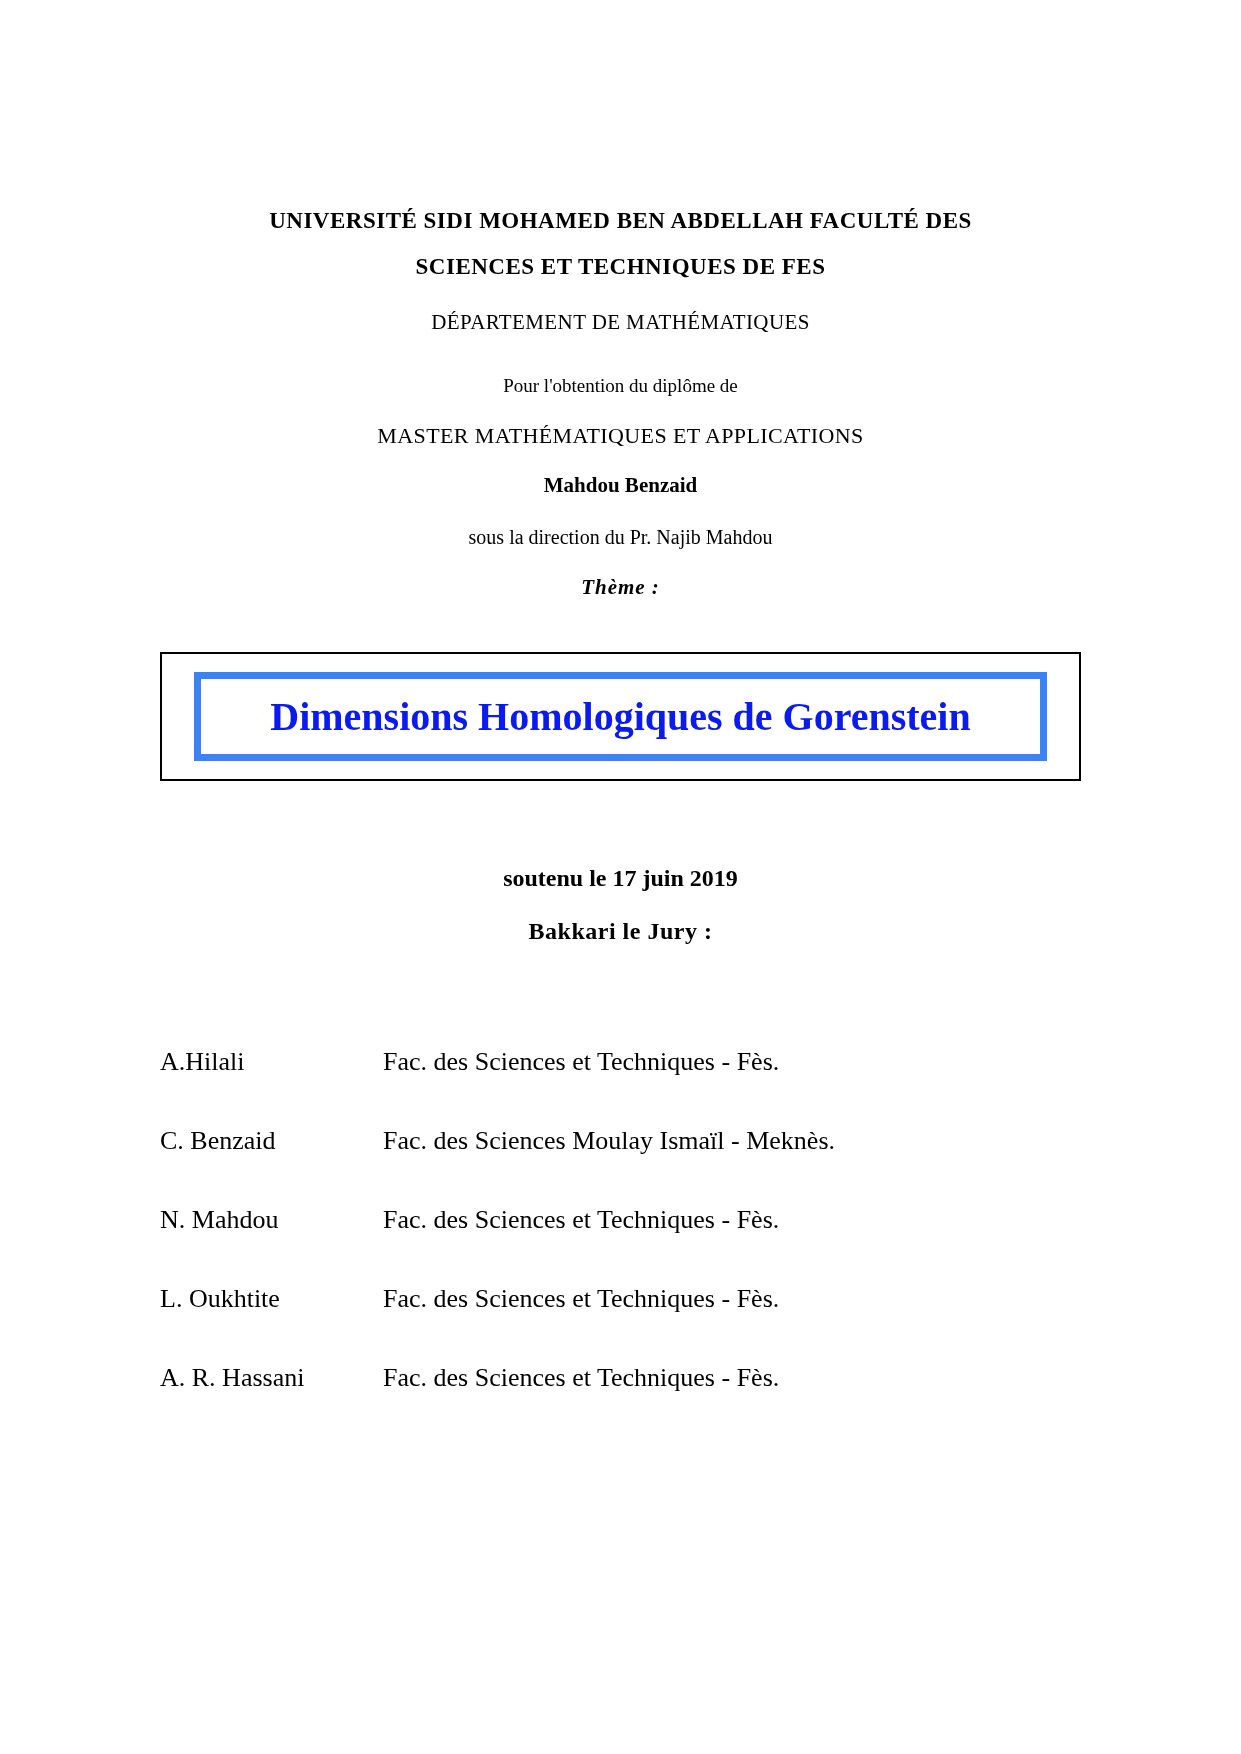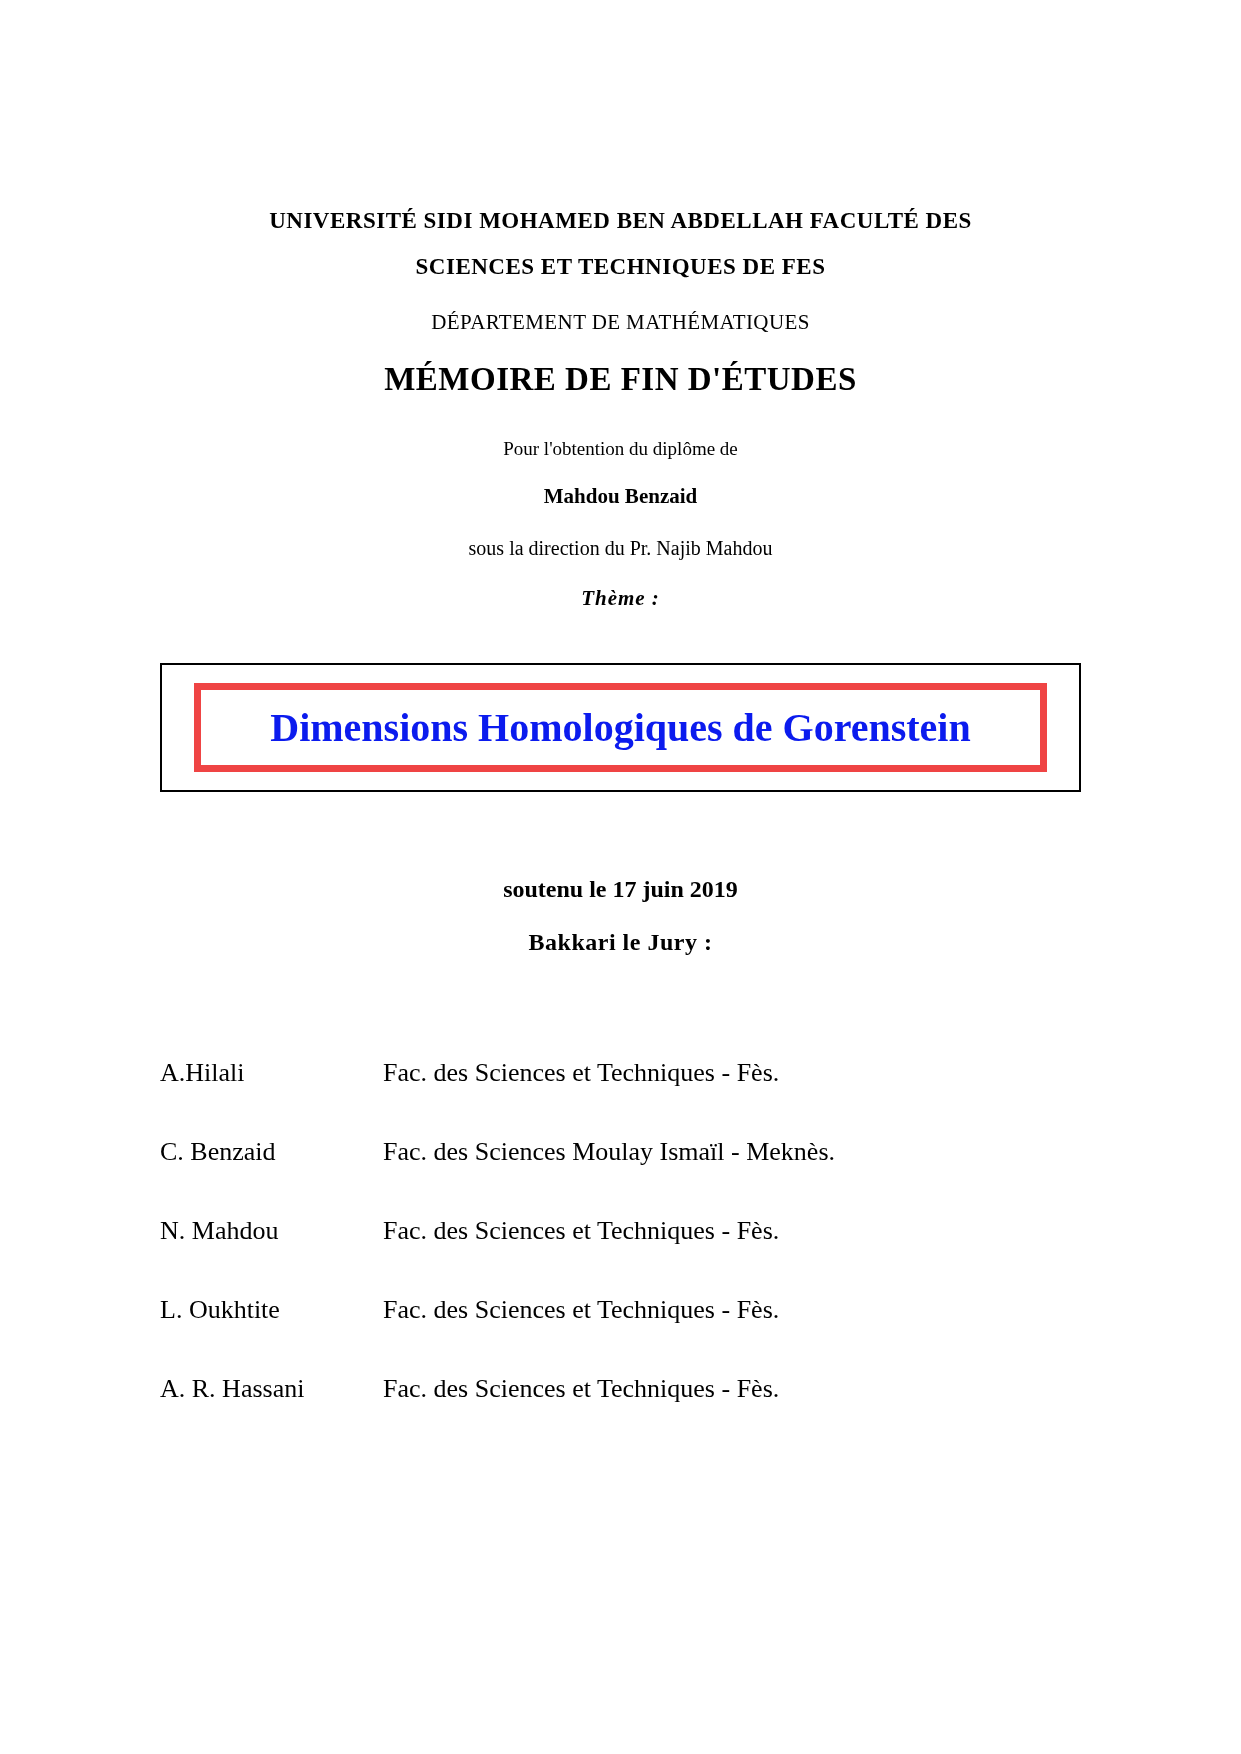--- a/index.html
+++ b/index.html
@@ -78,21 +78,21 @@
     font-size: 21px;
     letter-spacing: 1px;
   }
 
   .title-box-outer {
     margin-top: 52px;
     border: 2px solid #000000;
     padding: 18px 32px;
   }
   .title-box-inner {
-    border: 7px solid #ef4444;
+    border: 7px solid #3b82f6;
     padding: 14px 10px;
     text-align: center;
   }
   .thesis-title {
     font-weight: bold;
     font-size: 40px;
     white-space: nowrap;
   }
 
   .defense-date {
@@ -126,24 +126,24 @@
 <body>
 
 <div class="page">
 
   <div class="center">
     <div class="uni-line">UNIVERSITÉ SIDI MOHAMED BEN ABDELLAH FACULTÉ DES</div>
     <div class="uni-line second">SCIENCES ET TECHNIQUES DE FES</div>
 
     <div class="department">DÉPARTEMENT DE MATHÉMATIQUES</div>
 
-    <div class="memoire-title">MÉMOIRE DE FIN D'ÉTUDES</div>
 
     <div class="obtention">Pour l'obtention du diplôme de</div>
 
+    <div class="master-line">MASTER MATHÉMATIQUES ET APPLICATIONS</div>
 
 
     <div class="author">Mahdou Benzaid</div>
 
     <div class="direction"><span>sous la direction du Pr. </span><span class="director">Najib Mahdou</span></div>
 
     <div class="theme-label">Thème :</div>
   </div>
 
   <div class="title-box-outer">

